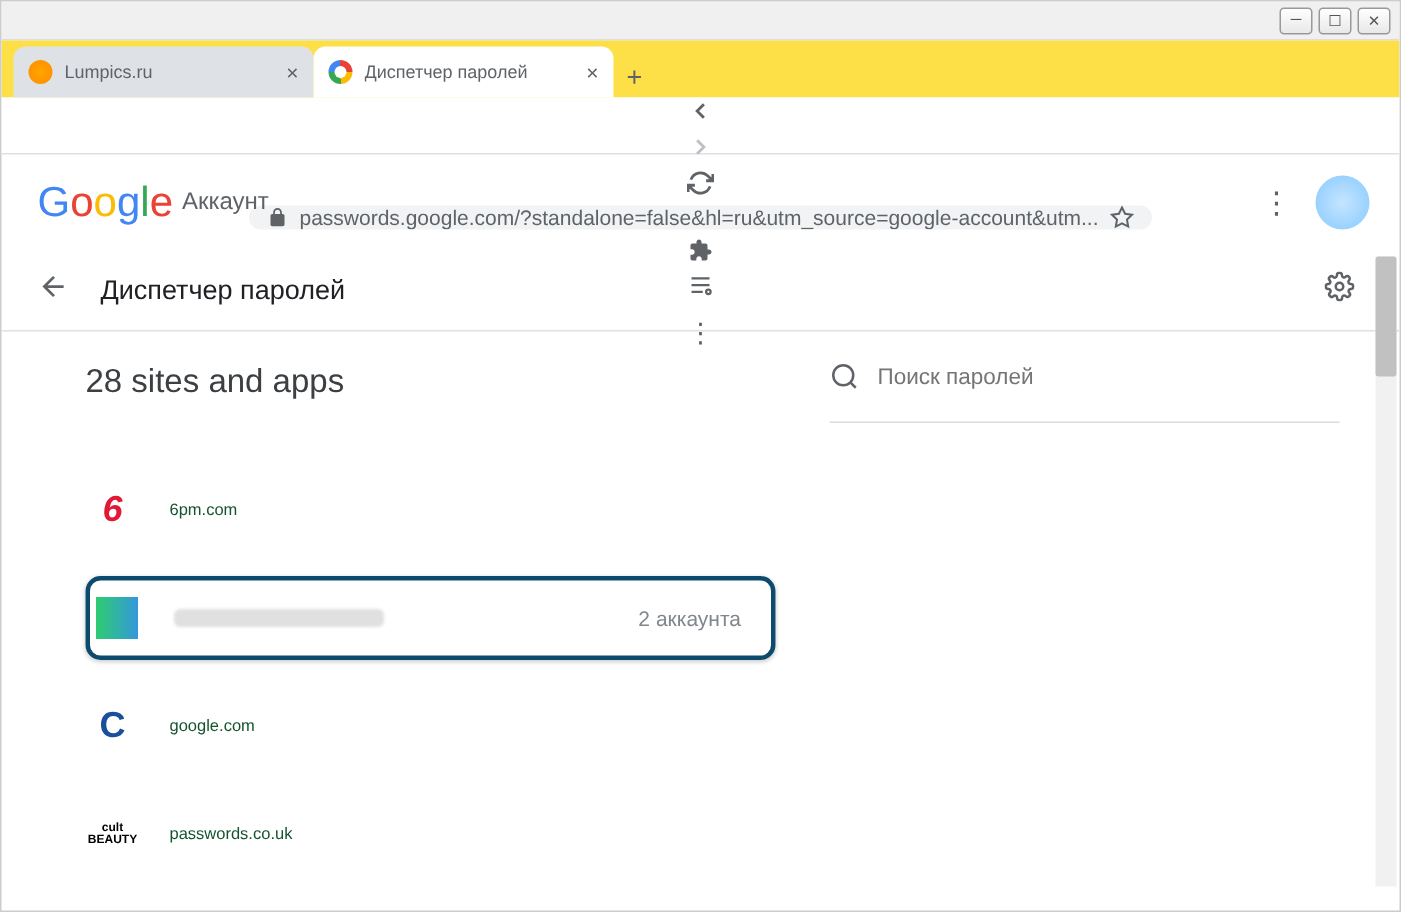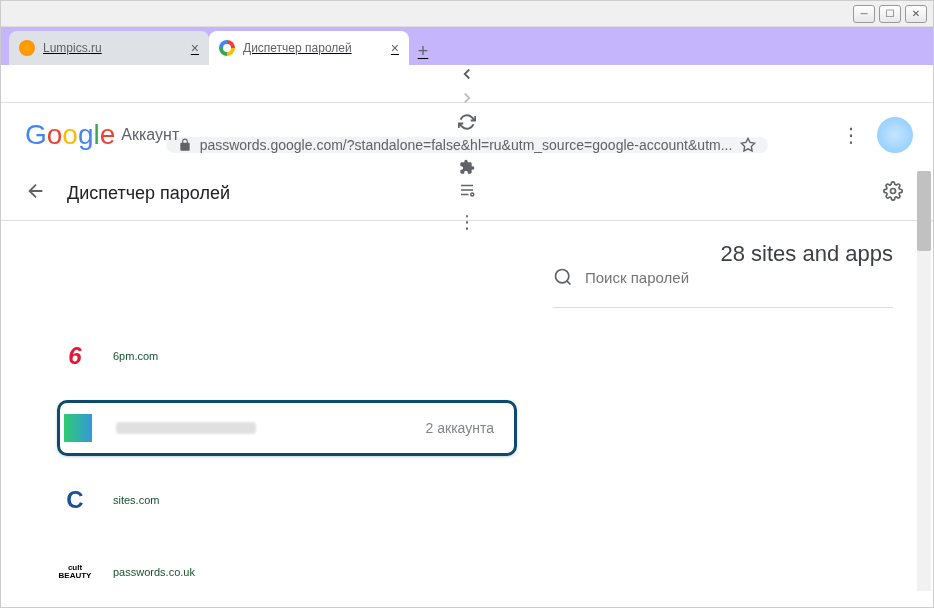--- a/index.html
+++ b/index.html
@@ -27,25 +27,24 @@
       width: 22px; height: 18px;
       border: 1px solid #999;
       background: linear-gradient(#fff, #e8e8e8);
       border-radius: 3px;
       display: flex; align-items: center; justify-content: center;
       font-size: 10px; color: #555; cursor: pointer;
     }
     
     .tab-strip {
       height: 38px;
-      background: #c4b5fd;
+      background: #fde047;
       display: flex;
       align-items: flex-end;
       padding-left: 8px;
-      text-decoration: underline;
     }
     .tab {
       height: 34px;
       min-width: 200px;
       max-width: 240px;
       background: #dee1e6;
       border-radius: 8px 8px 0 0;
       display: flex;
       align-items: center;
       padding: 0 10px;
@@ -149,23 +148,22 @@
     .sub-title { color: #202124; font-size: 18px; }
     .gear { color: #5f6368; font-size: 18px; cursor: pointer; }
     
     .content-area {
       padding: 20px 40px 0 56px;
       position: relative;
       height: calc(100% - 220px);
       overflow: hidden;
     }
     .content-header {
-      display: flex; align-items: flex-end; justify-content: space-between;
-      margin-bottom: 20px;
-      flex-direction: column;
+      display: flex; align-items: flex-start; justify-content: space-between;
+      margin-bottom: 30px;
     }
     .sites-count {
       font-size: 22px; color: #3c4043;
     }
     .search-box {
       display: flex; align-items: center; gap: 12px;
       border-bottom: 1px solid #dadce0;
       padding-bottom: 20px;
       width: 340px;
     }
@@ -358,21 +356,21 @@
   <div class="site-row highlighted">
     <div class="site-favicon favicon-gradient"></div>
     <div class="site-name">
       <div class="blurred-text"></div>
     </div>
     <div class="site-meta">2 аккаунта</div>
   </div>
 
   <div class="site-row">
     <div class="site-favicon favicon-copart">C</div>
-    <div class="site-name">sites.com</div>
+    <div class="site-name">google.com</div>
   </div>
 
   <div class="site-row">
     <div class="site-favicon favicon-cult">cult<br>BEAUTY</div>
     <div class="site-name">passwords.co.uk</div>
   </div>
 </div>
 
 <div class="scroll-track"></div>
 <div class="scroll-thumb"></div>

